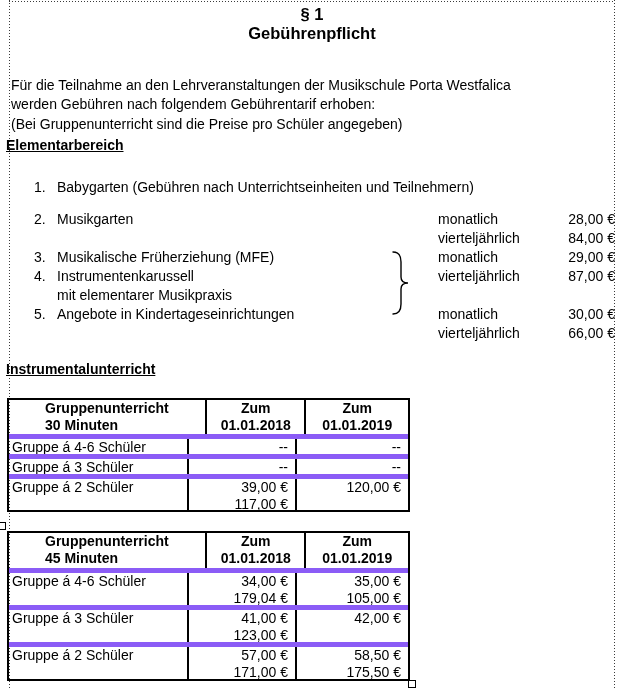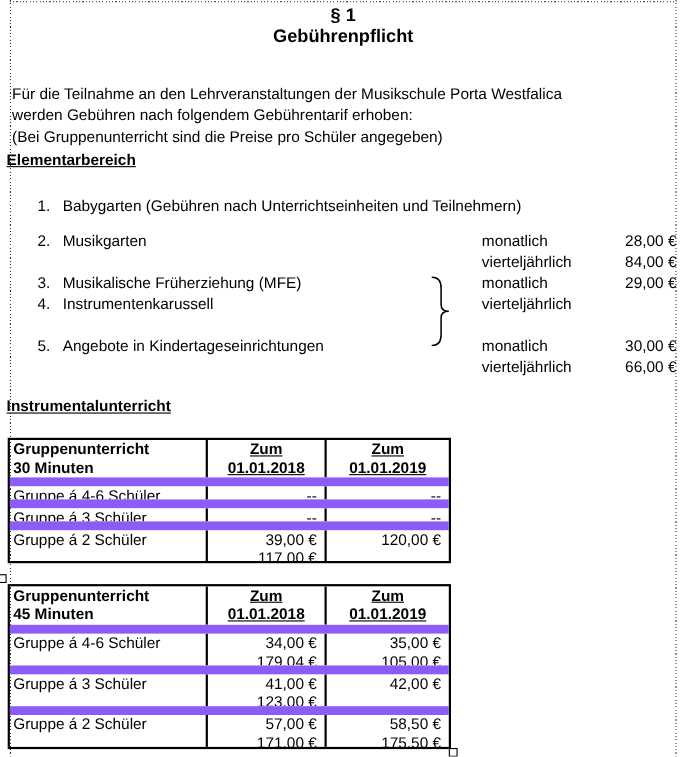--- a/index.html
+++ b/index.html
@@ -30,28 +30,28 @@
   .fee-row .period{position:absolute;left:438px;}
   .fee-row .price{position:absolute;right:4px;width:110px;text-align:right;}
   .fr0{top:179px}.fr1{top:211px}.fr2{top:230px}.fr3{top:249px}
   .fr4{top:268px}.fr5{top:287px}.fr6{top:306px}.fr7{top:325px}
 
   .brace{position:absolute;left:390px;top:251px;}
 
   .gtable{position:absolute;left:7px;width:403px;border:2px solid #000;box-sizing:border-box;background:transparent;}
   .t30{top:398px}
   .t45{top:531px}
-  .trow{display:flex;box-sizing:border-box;border-top:8px solid #8b5cf6;overflow:hidden;}
-  .trow.first{border-top:none;}
+  .trow{display:flex;box-sizing:border-box;border-top:5px solid #8b5cf6;overflow:hidden;}
+  .trow.first{border-top:none;margin-left:33px;}
   .cell{box-sizing:border-box;line-height:17px;overflow:hidden;}
   .c0{width:180px;border-right:2px solid #000;padding-left:3px;}
   .c1{width:108px;border-right:2px solid #000;text-align:right;padding-right:7px;}
   .c2{width:111px;text-align:right;padding-right:7px;}
   .hrow .cell{font-weight:bold;}
-  .hrow .c1,.hrow .c2{text-align:center;padding-right:0;text-decoration:underline;}
+  .hrow .c1,.hrow .c2{text-align:center;padding-right:0;}
   .rh34{height:34px}.rh35{height:35px}.rh20{height:20px}.rh36{height:36px}.rh37{height:37px}
 
   .handle{position:absolute;width:8px;height:8px;border:1px solid #000;background:#fff;box-sizing:border-box;}
   .handle-anchor{left:-2px;top:522px;}
   .handle-resize{left:408px;top:680px;}
 </style>
 </head>
 <body>
 
 <div class="page">
@@ -90,20 +90,24 @@
   <div class="fee-row fr3">
     <span class="num">3.</span>
     <span class="txt">Musikalische Früherziehung (MFE)</span>
     <span class="period">monatlich</span>
     <span class="price">29,00 €</span>
   </div>
   <div class="fee-row fr4">
     <span class="num">4.</span>
     <span class="txt">Instrumentenkarussell</span>
     <span class="period">vierteljährlich</span>
+    <span class="price">87,00 €</span>
+  </div>
+  <div class="fee-row fr5">
+    <span class="txt">mit elementarer Musikpraxis</span>
   </div>
   <div class="fee-row fr6">
     <span class="num">5.</span>
     <span class="txt">Angebote in Kindertageseinrichtungen</span>
     <span class="period">monatlich</span>
     <span class="price">30,00 €</span>
   </div>
   <div class="fee-row fr7">
     <span class="period">vierteljährlich</span>
     <span class="price">66,00 €</span>

